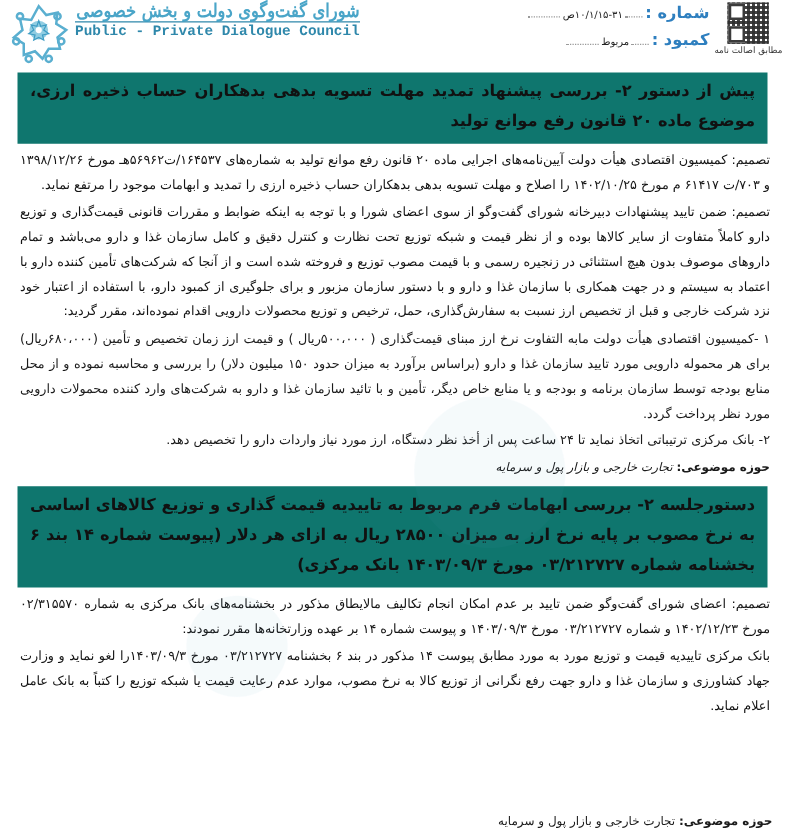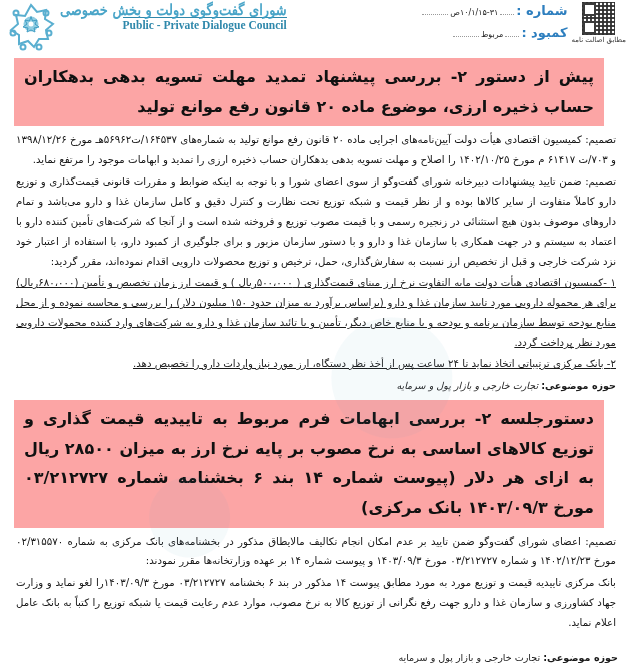--- a/index.html
+++ b/index.html
@@ -59,39 +59,39 @@
   .logo-fa{
     font-family:"DejaVu Serif","Liberation Serif",serif;
     color:#3b9ec4;font-size:13px;font-weight:bold;
     letter-spacing:-.5px;line-height:1;
     transform:scaleY(1.15);
     white-space:nowrap;
     opacity:.92;
   }
   .logo-en{
     direction:ltr;
-    font-family:Liberation Serif, serif;
+    font-family:Liberation Mono, monospace;
     font-weight:bold;font-size:11.5px;color:#2f88ab;
     border-top:1.3px solid #2f88ab;
     margin-top:1px;padding-top:1px;white-space:nowrap;
   }
   .logo-mark{width:54px;height:50px;flex:0 0 auto;}
 
   
   .content{padding:0 14px;box-sizing:border-box;}
 
   .section-head{
-    background:#fca5a5;
+    background:#0f766e;
     color:#111;
     font-weight:bold;
-    font-size:16px;
+    font-size:13px;
     line-height:1.85;
     text-align:justify;
     padding:4px 10px 5px 10px;
-    margin:6px 14px 4px 0;
+    margin:6px 4px 4px 0;
     box-sizing:border-box;
   }
 
   .para{
     font-size:10.2px;
     line-height:1.95;
     text-align:justify;
     text-align-last:right;
     margin:2px 0 2px 0;
     padding:0 2px;
@@ -112,21 +112,20 @@
   .subject-line .sub-label{font-weight:bold;font-style:normal;}
   .subject-line .sub-val{font-style:italic;}
 
   .numbered{
     font-size:10.2px;
     line-height:1.95;
     text-align:justify;
     text-align-last:right;
     margin:1px 0;
     padding:0 2px;
-    text-decoration:underline;
   }
   .bottom-cut{
     position:absolute;bottom:0;right:14px;left:14px;
     font-size:9.6px;line-height:1.3;height:11px;overflow:hidden;
     text-align:right;
   }
   .bottom-cut .sub-label{font-weight:bold;}
   .watermark{
     position:absolute;
     left:0;top:0;width:100%;height:100%;

